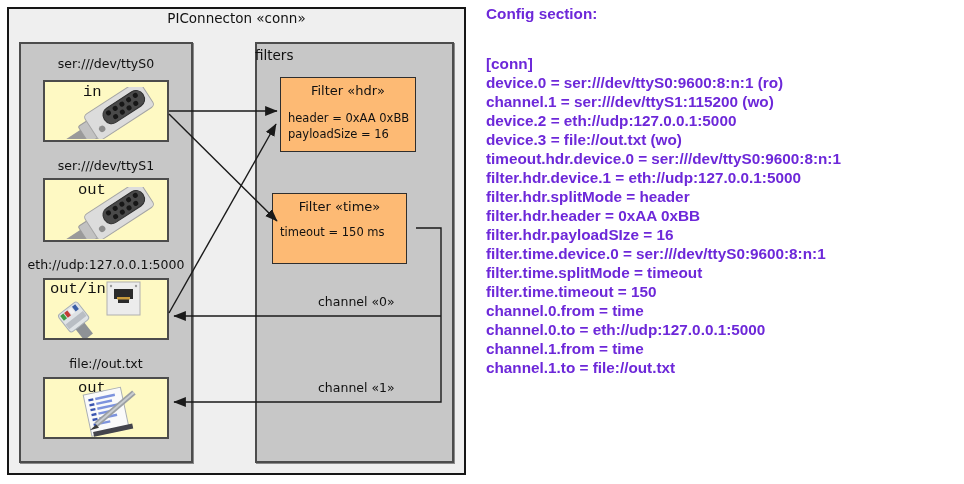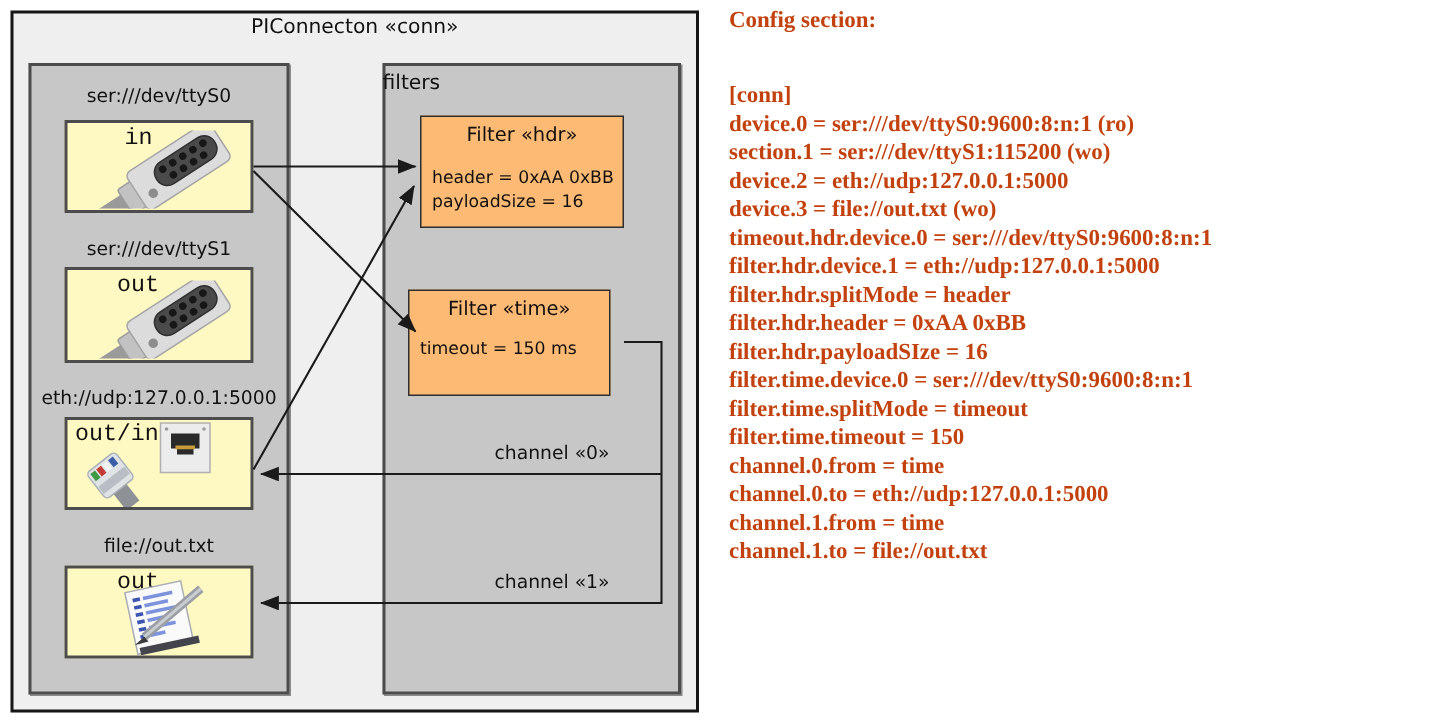--- a/index.html
+++ b/index.html
@@ -23,29 +23,29 @@
   .dev-label{left:19px;width:174px;text-align:center;font-size:12.5px;}
   .dev-box{left:43px;width:126px;box-sizing:border-box;border:2px solid #4c4c4c;background:#fef9c3;font-family:Liberation Mono, monospace;}
   .dev-dir{position:absolute;font-size:15.5px;line-height:1;}
   .dev-icon{position:absolute;pointer-events:none;}
 
   
   .filter-box{box-sizing:border-box;border:1.5px solid #2e2e2e;background:#fdba74;}
   .filter-title{position:absolute;left:0;top:5px;width:100%;text-align:center;font-size:13px;}
   .filter-attrs{position:absolute;left:7px;font-size:11.5px;line-height:16px;}
 
-  .channel-label{left:318px;width:100px;text-align:center;font-size:12.5px;}
+  .channel-label{left:318px;width:100px;text-align:left;font-size:12.5px;}
 
   
   .wires{left:0;top:0;pointer-events:none;}
 
   
   .config{left:486px;top:4px;width:478px;
-          font-family:Liberation Serif, serif;
-          font-weight:bold;font-size:15.3px;line-height:19px;color:#c2410c;}
+          font-family:Liberation Sans, sans-serif;
+          font-weight:bold;font-size:15.3px;line-height:19px;color:#6d28d9;}
   .config .heading{height:19px;}
   .config .lines{position:absolute;left:0;top:38px;margin-top:12px;}
   .config .cl{height:19px;white-space:pre;}
 </style>
 </head>
 <body>
 
 <div class="stage">
 
   <div class="abs outer-box"></div>
@@ -180,21 +180,21 @@
       <path d="M416,228 L441,228 L441,402 L174,402" marker-end="url(#ah)"></path>
       <path d="M441,316 L174,316" marker-end="url(#ah)"></path>
     </g>
   </svg>
 
   <div class="abs config">
     <div class="heading">Config section:</div>
     <div class="lines">
       <div class="cl">[conn]</div>
       <div class="cl">device.0 = ser:///dev/ttyS0:9600:8:n:1 (ro)</div>
-      <div class="cl">section.1 = ser:///dev/ttyS1:115200 (wo)</div>
+      <div class="cl">channel.1 = ser:///dev/ttyS1:115200 (wo)</div>
       <div class="cl">device.2 = eth://udp:127.0.0.1:5000</div>
       <div class="cl">device.3 = file://out.txt (wo)</div>
       <div class="cl">timeout.hdr.device.0 = ser:///dev/ttyS0:9600:8:n:1</div>
       <div class="cl">filter.hdr.device.1 = eth://udp:127.0.0.1:5000</div>
       <div class="cl">filter.hdr.splitMode = header</div>
       <div class="cl">filter.hdr.header = 0xAA 0xBB</div>
       <div class="cl">filter.hdr.payloadSIze = 16</div>
       <div class="cl">filter.time.device.0 = ser:///dev/ttyS0:9600:8:n:1</div>
       <div class="cl">filter.time.splitMode = timeout</div>
       <div class="cl">filter.time.timeout = 150</div>

